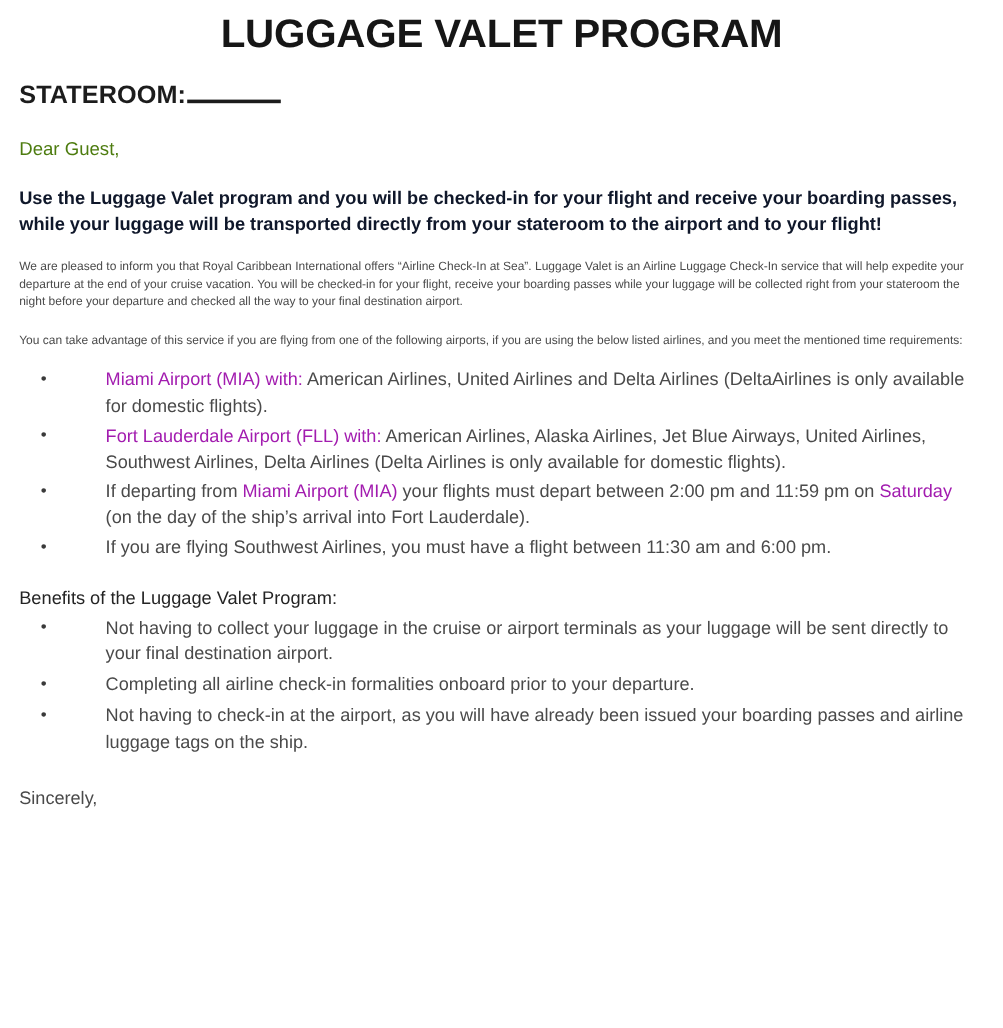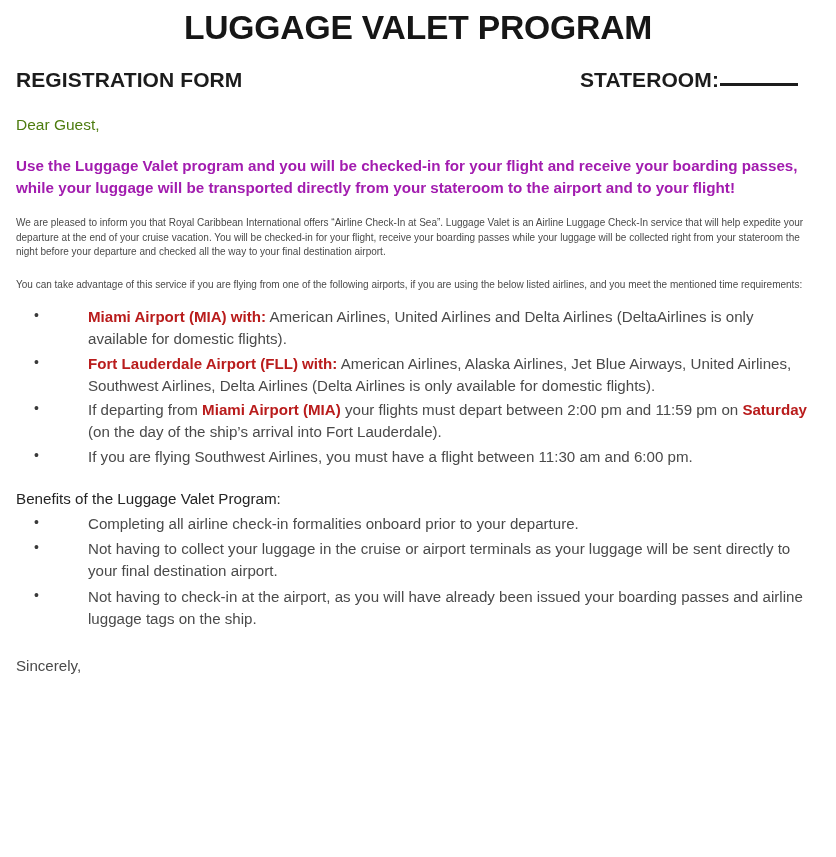--- a/index.html
+++ b/index.html
@@ -76,21 +76,21 @@
   .salutation {
     font-weight: normal;
     font-size: 15.5px;
     color: #4d7c0f;
     margin-top: 24px;
   }
 
   .lead {
     font-weight: bold;
     font-size: 15.2px;
-    color: #a21caf;
+    color: #0f172a;
     line-height: 1.42;
     margin-top: 21px;
     padding-right: 12px;
   }
 
   p.body-text {
     font-size: 10px;
     line-height: 1.45;
     color: #4a4a4a;
     margin: 18px 0 0 0;
@@ -115,22 +115,22 @@
   ul.bullets li::before {
     content: "\2022";
     position: absolute;
     left: 18px;
     top: -1px;
     font-size: 14px;
     color: #3a3a3a;
   }
   ul.bullets li b,
   ul.bullets li strong {
-    color: #b91c1c;
-    font-weight: bold;
+    color: #a21caf;
+    font-weight: normal;
   }
   li.all-bold {
     font-weight: normal;
     color: #1f1f1f;
   }
 
   .section-heading {
     font-weight: normal;
     font-size: 15.2px;
     color: #242424;
@@ -177,21 +177,20 @@
   .signoff div { white-space: pre; }
 </style>
 </head>
 <body>
 
 <div class="page">
 
   <h1 class="title">LUGGAGE VALET PROGRAM</h1>
 
   <div class="subheader">
-    <div class="reg-form">REGISTRATION FORM</div>
     <div class="stateroom">
       <span>STATEROOM:</span>
       <span class="stateroom-blank"></span>
     </div>
   </div>
 
   <div class="content">
 
     <div class="salutation">Dear Guest,</div>
 
@@ -210,22 +209,22 @@
       </li>
       <li>
         <span>If departing from </span><b>Miami Airport (MIA)</b><span> your flights must depart between 2:00 pm and 11:59 pm on </span><b>Saturday</b><span> (on the day of the ship’s arrival into Fort Lauderdale).</span>
       </li>
       <li class="all-bold">If you are flying Southwest Airlines, you must have a flight between 11:30 am and 6:00 pm.</li>
     </ul>
 
     <div class="section-heading">Benefits of the Luggage Valet Program:</div>
 
     <ul class="benefits">
+      <li>Not having to collect your luggage in the cruise or airport terminals as your luggage will be sent directly to your final destination airport.</li>
       <li>Completing all airline check-in formalities onboard prior to your departure.</li>
-      <li>Not having to collect your luggage in the cruise or airport terminals as your luggage will be sent directly to your final destination airport.</li>
       <li>Not having to check-in at the airport, as you will have already been issued your  boarding passes and airline luggage tags on the ship.</li>
     </ul>
 
 
     <div class="signoff">
       <div>Sincerely,</div>
 
     </div>
 
   </div>

